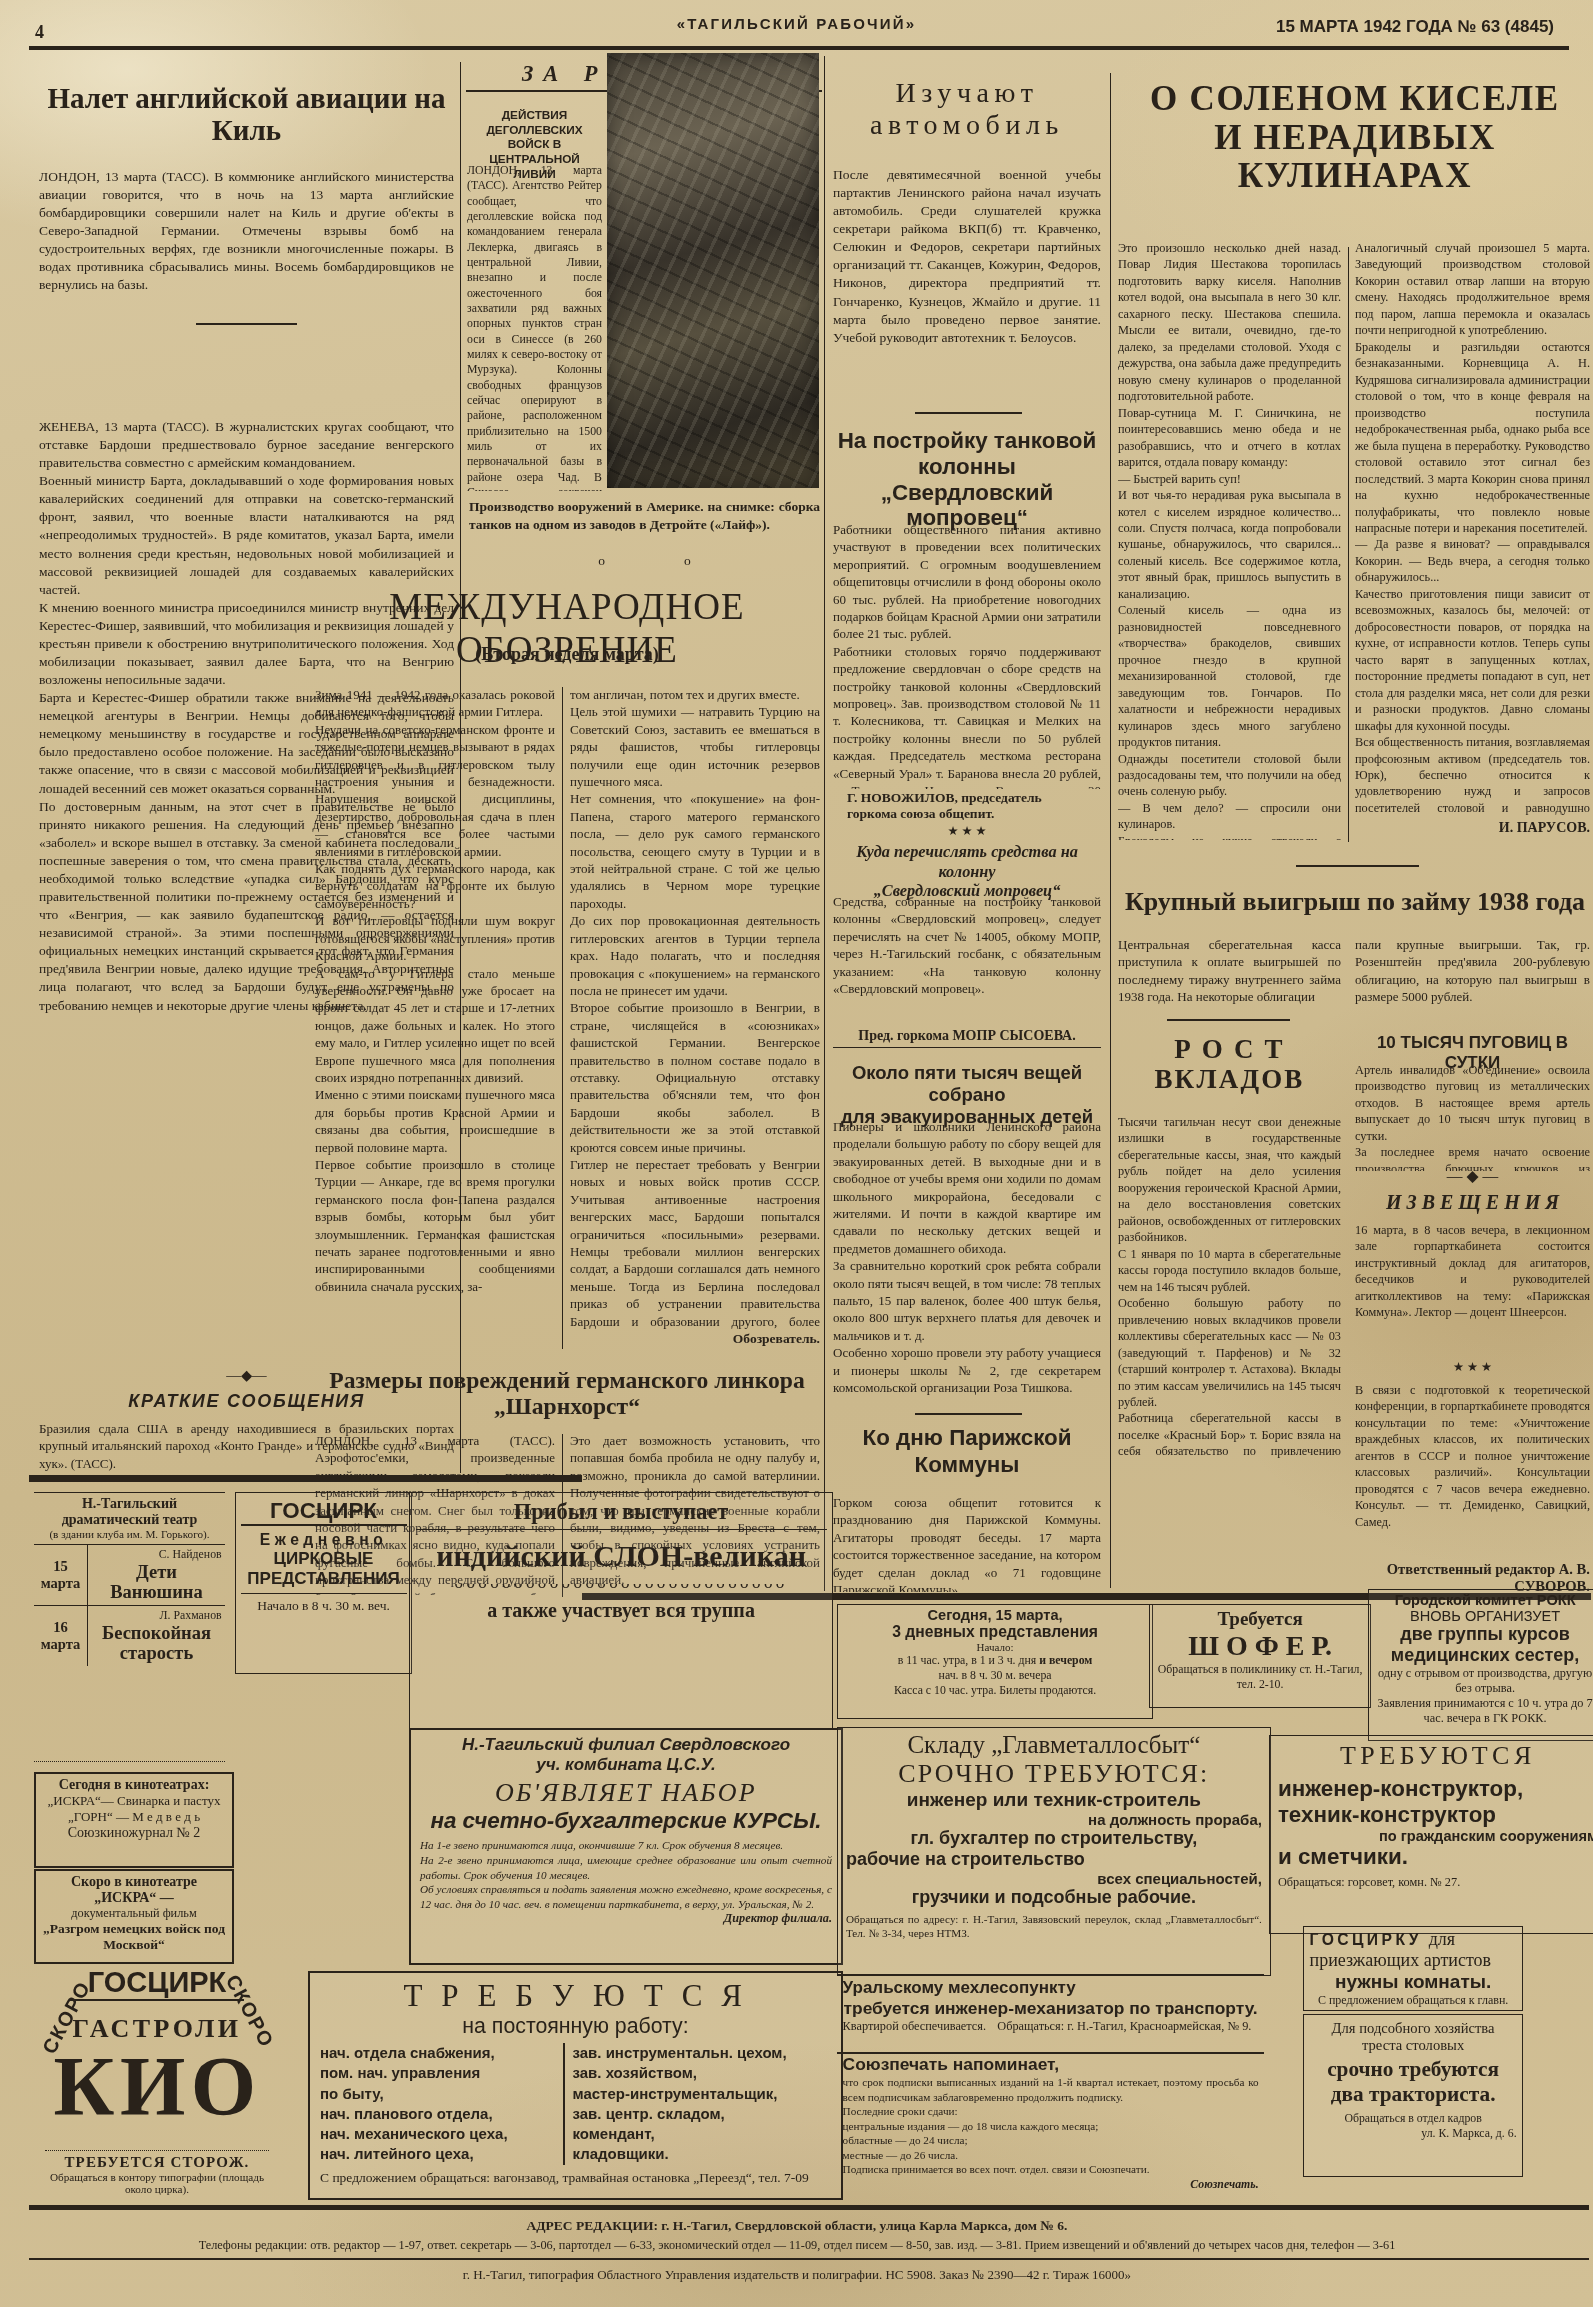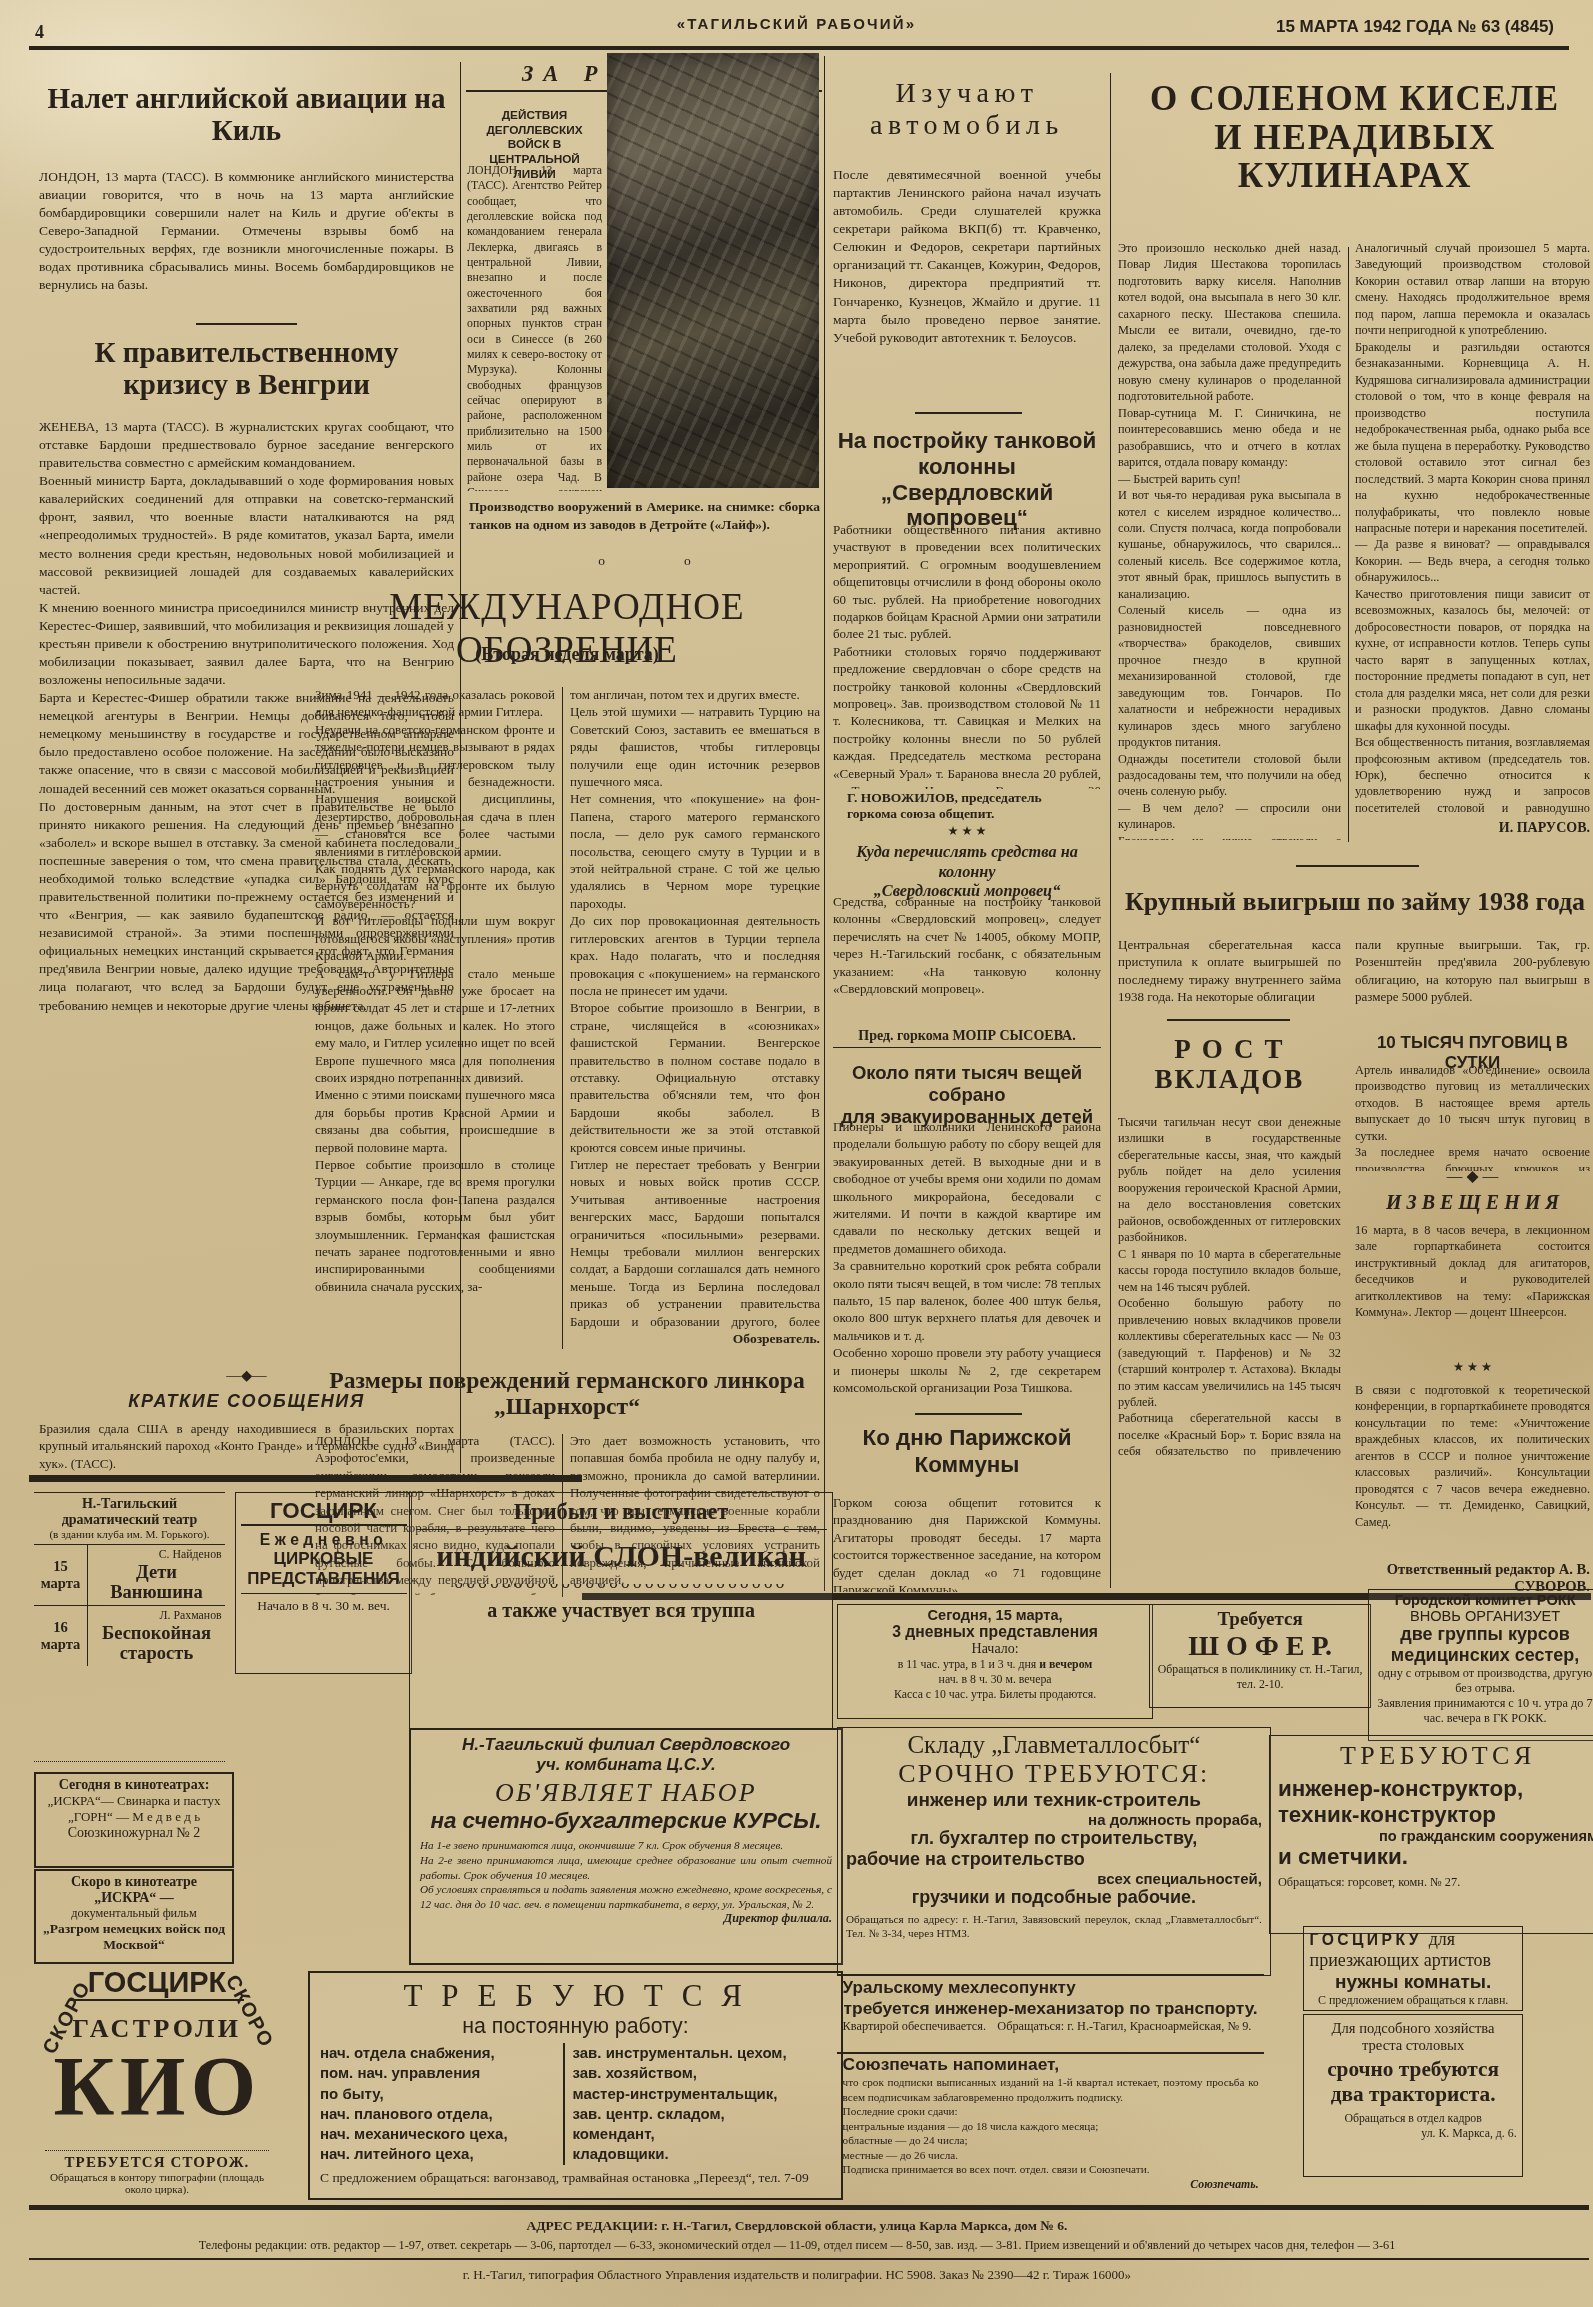--- a/index.html
+++ b/index.html
@@ -41,21 +41,20 @@
   <div class="abs rule" style="left:824px;top:56px;width:1.1px;height:1535px;"></div>
   <div class="abs rule" style="left:1110px;top:73px;width:1.1px;height:1515px;"></div>
   <div class="abs rule" style="left:1348px;top:247px;width:1.1px;height:595px;"></div>
   <div class="abs rule" style="left:562px;top:687px;width:1.1px;height:662px;"></div>
   <div class="abs rule" style="left:562px;top:1434px;width:1.1px;height:163px;"></div>
 
   <div class="abs hl c" style="left:39px;top:83px;width:415px;font-size:29px;">Налет английской авиации на Киль</div>
   <div class="abs j" style="left:39px;top:168px;width:415px;height:149px;font-size:13.5px;">ЛОНДОН, 13 марта (ТАСС). В коммюнике английского министерства авиации говорится, что в ночь на 13 марта английские бомбардировщики совершили налет на Киль и другие об'екты в Северо-Западной Германии. Отмечены взрывы бомб на судостроительных верфях, где возникли многочисленные пожары. В водах противника сбрасывались мины. Восемь бомбардировщиков не вернулись на базы.</div>
   <div class="abs rule" style="left:196px;top:323px;width:101px;height:2.2px;"></div>
 
-  <div class="abs hl c" style="left:39px;top:337px;width:415px;font-size:29px;">К правительственному кризису в Венгрии</div>
   <div class="abs j" style="left:39px;top:418px;width:415px;height:943px;font-size:13.5px;">ЖЕНЕВА, 13 марта (ТАСС). В журналистских кругах сообщают, что отставке Бардоши предшествовало бурное заседание венгерского правительства совместно с армейским командованием.
 Военный министр Барта, докладывавший о ходе формирования новых кавалерийских соединений для отправки на советско-германский фронт, заявил, что военные власти наталкиваются на ряд «непреодолимых трудностей». В ряде комитатов, указал Барта, имели место волнения среди крестьян, недовольных новой мобилизацией и массовой реквизицией лошадей для создаваемых кавалерийских частей.
 К мнению военного министра присоединился министр внутренних дел Керестес-Фишер, заявивший, что мобилизация и реквизиция лошадей у крестьян привели к обострению внутриполитического положения. Ход мобилизации показывает, заявил далее Барта, что на Венгрию возложены непосильные задачи.
 Барта и Керестес-Фишер обратили также внимание на деятельность немецкой агентуры в Венгрии. Немцы добиваются того, чтобы немецкому меньшинству в государстве и государственном аппарате было предоставлено особое положение. На заседании было высказано также опасение, что в связи с массовой мобилизацией и реквизицией лошадей весенний сев может оказаться сорванным.
 По достоверным данным, на этот счет в правительстве не было принято никакого решения. На следующий день премьер внезапно «заболел» и вскоре вышел в отставку. За сменой кабинета последовали поспешные заверения о том, что смена правительства стала, дескать, необходимой только вследствие «упадка сил» Бардоши, что курс правительственной политики по-прежнему остается без изменений и что «Венгрия, — как заявило будапештское радио, — остается независимой страной». За этими поспешными опровержениями официальных немецких инстанций скрывается тот факт, что Германия пред'явила Венгрии новые, далеко идущие требования. Авторитетные лица полагают, что вслед за Бардоши будут еще устранены по требованию немцев и некоторые другие члены кабинета.</div>
   <div class="abs c" style="left:39px;top:1366px;width:415px;font-size:14.6px;">—◆—</div>
 
   <div class="abs c b i sans" style="left:39px;top:1391px;width:415px;font-size:18px;letter-spacing:1.7px;">КРАТКИЕ СООБЩЕНИЯ</div>
   <div class="abs j" style="left:39px;top:1420px;width:415px;height:56px;">Бразилия сдала США в аренду находившиеся в бразильских портах крупный итальянский пароход «Конто Гранде» и германское судно «Винд хук». (ТАСС).</div>
 
@@ -231,21 +230,21 @@
   <div class="abs box" style="left:409px;top:1492px;width:411px;height:224px;padding:5.6px;">
     <div class="c b" style="font-size:22.4px;border-bottom:1.7px solid #2a231a;padding-bottom:4.5px;">Прибыл и выступает</div>
     <div class="c b" style="font-size:30px;margin-top:9px;">индийский  СЛОН-великан</div>
     <div class="c" style="font-size:17px;letter-spacing:3.4px;overflow:hidden;white-space:nowrap;">ᴗᴗᴗᴗᴗᴗᴗᴗᴗᴗᴗᴗᴗᴗᴗᴗᴗᴗᴗᴗᴗᴗᴗᴗᴗᴗᴗᴗ</div>
     <div class="c b" style="font-size:20px;margin-top:5.6px;">а также участвует вся труппа</div>
   </div>
 
   <div class="abs box" style="left:837px;top:1604px;width:303px;height:109px;padding:2.2px 5.6px;">
     <div class="c b sans" style="font-size:14.6px;">Сегодня, 15 марта,</div>
     <div class="c b sans" style="font-size:15.7px;">3 дневных представления</div>
-    <div class="c" style="font-size:14px;text-align:center;">Начало:</div>
+    <div class="c" style="font-size:11px;text-align:center;">Начало:</div>
     <div class="c" style="font-size:11.8px;"><span>в 11 час. утра, в 1 и 3 ч. дня</span>&nbsp;<span class="b">и вечером</span></div>
     <div class="c" style="font-size:11.8px;">нач. в 8 ч. 30 м. вечера</div>
     <div class="c" style="font-size:11.8px;"><span>Касса с 10 час. утра.</span> <span>Билеты продаются.</span></div>
   </div>
 
   <div class="abs box" style="left:1149px;top:1604px;width:209px;height:95px;padding:3.4px 5.6px;">
     <div class="c b" style="font-size:19px;">Требуется</div>
     <div class="c b" style="font-size:28px;">Ш О Ф Е Р.</div>
     <div class="c" style="font-size:11.8px;">Обращаться в поликлинику ст. Н.-Тагил, тел. 2-10.</div>
   </div>

